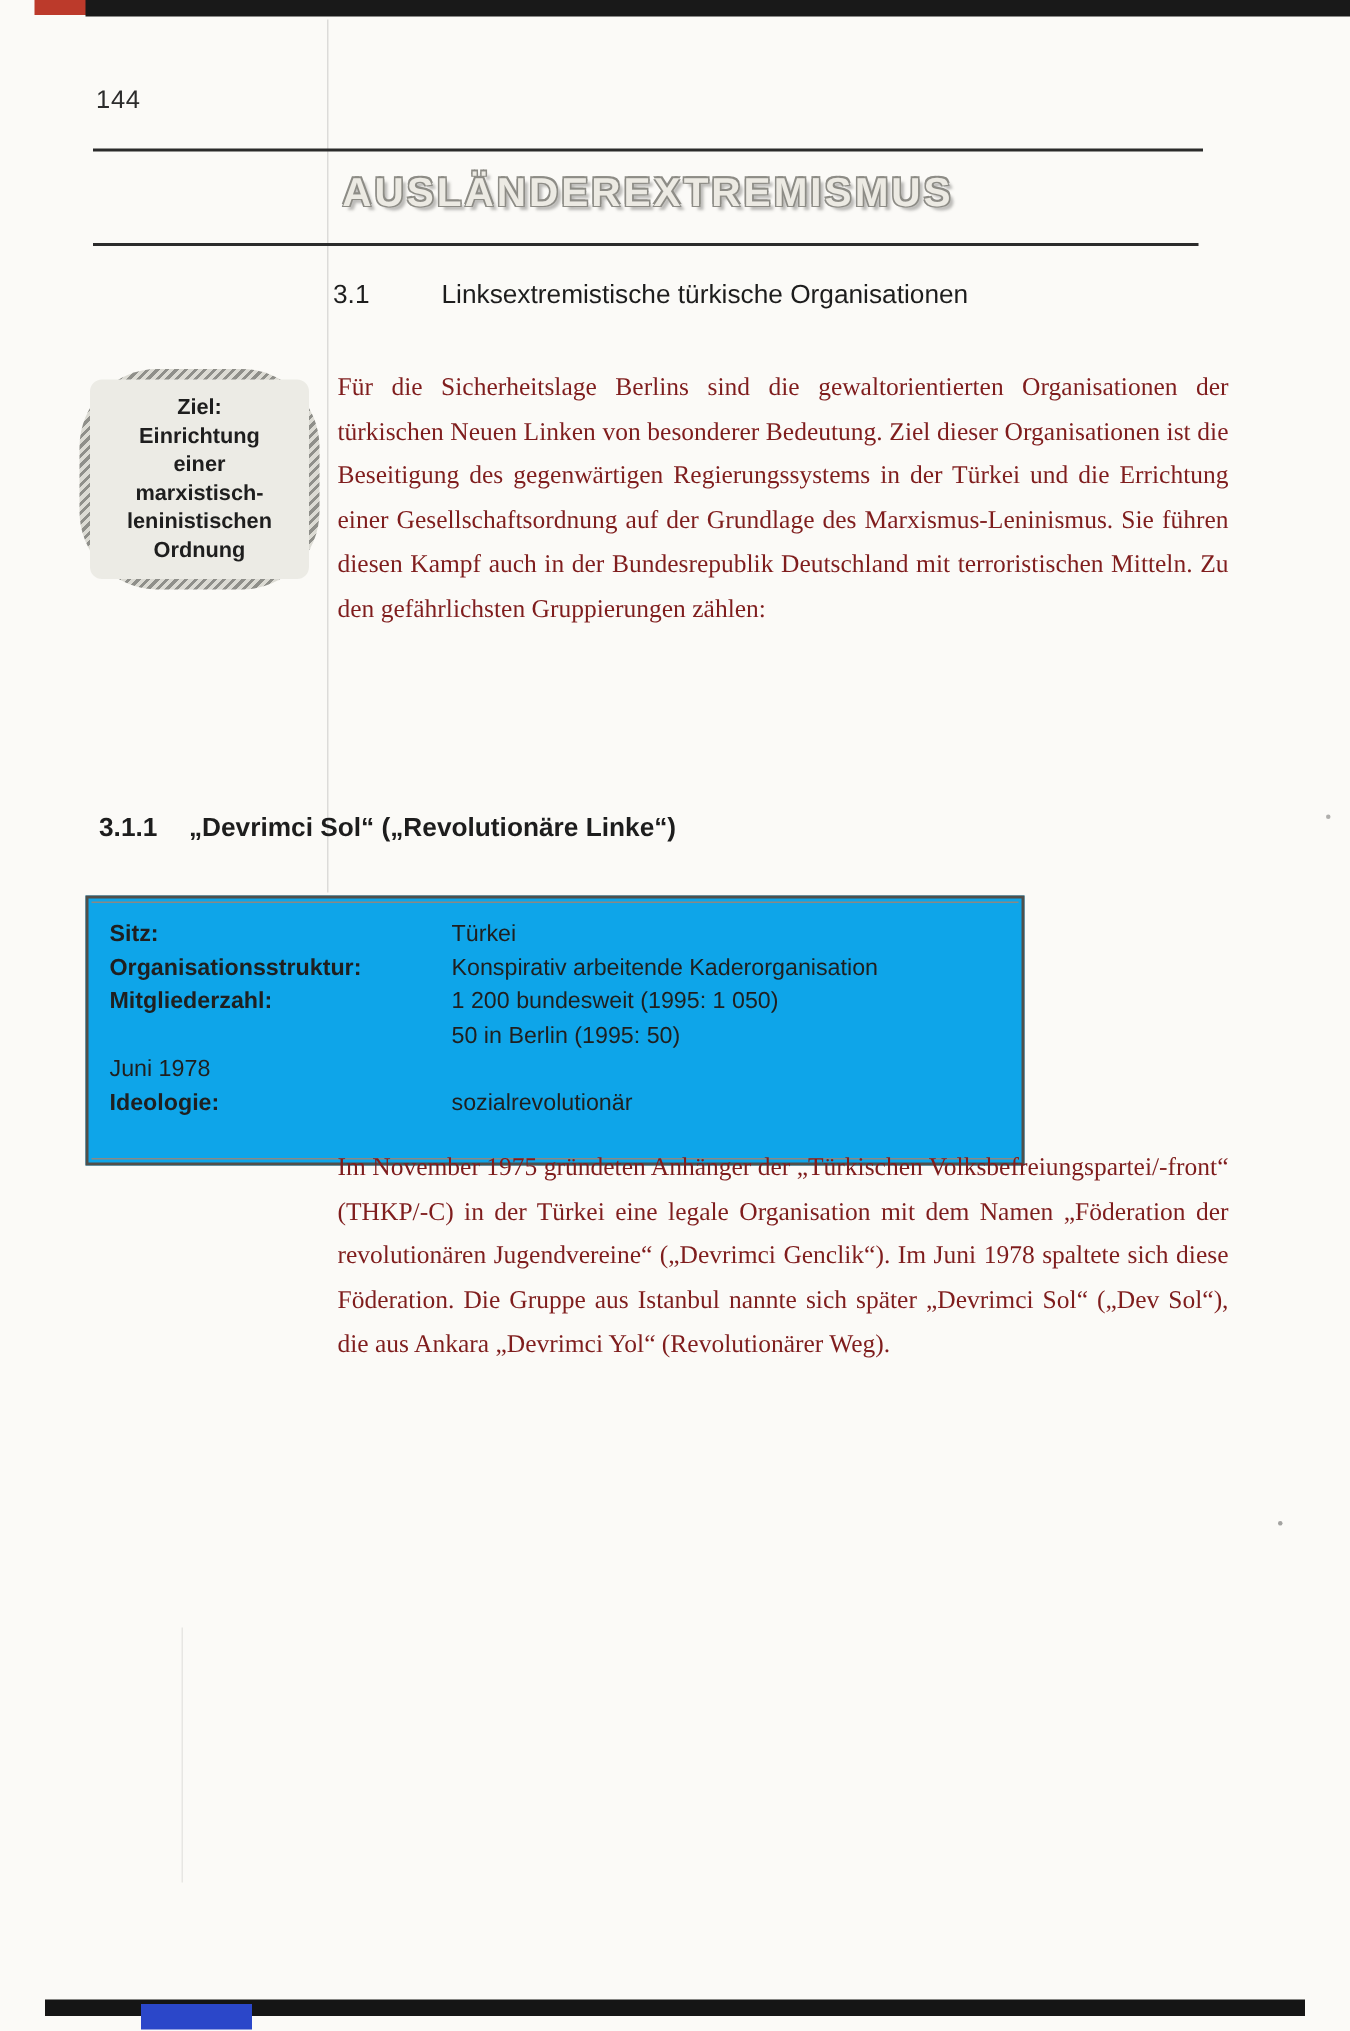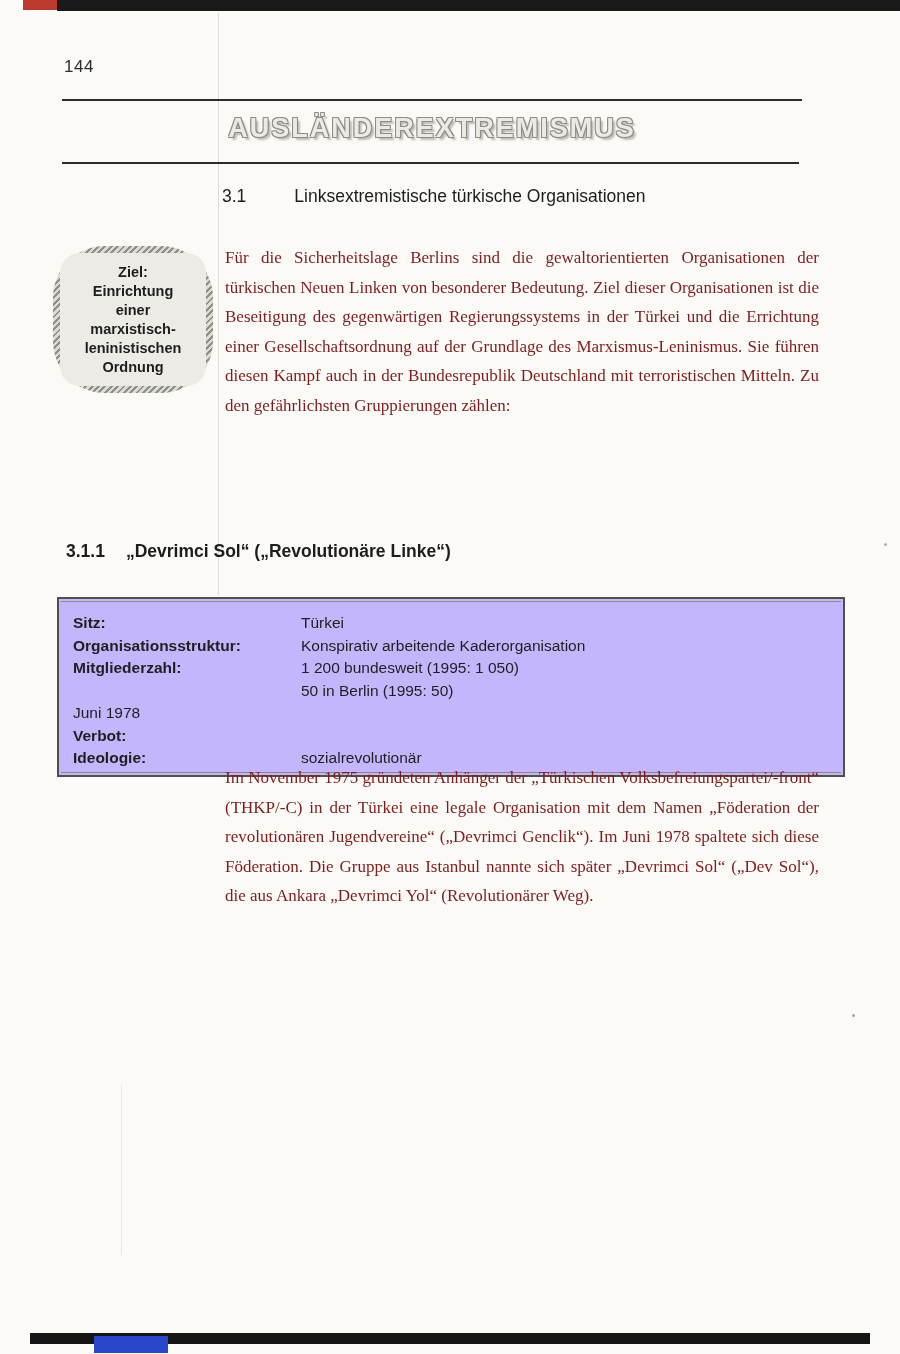--- a/index.html
+++ b/index.html
@@ -38,38 +38,38 @@
 
   .section-heading { position:absolute; top:186px; left:222px; font-size:17.5px; font-weight:normal; color:#1d1d1d; }
   .section-heading .sec-num { display:inline-block; margin-right:48px; }
 
   .margin-note-outer {
     position:absolute; top:246px; left:53px; width:160px; height:147px;
     border-radius:52px; box-sizing:border-box; padding:7px;
     background:repeating-linear-gradient(135deg, #8f8f8a 0 2px, #dcdbd4 2px 4.5px);
   }
   .margin-note-inner {
-    width:100%; height:100%; border-radius:20px; background:#ecebe5;
+    width:100%; height:100%; border-radius:8px; background:#ecebe5;
     display:flex; flex-direction:column; justify-content:center; text-align:center;
     font-weight:bold; font-size:14.5px; line-height:19px; color:#1e1e1e;
   }
 
   .para {
     position:absolute; left:225px; width:594px;
     font-size:17px; line-height:29.5px; text-align:justify; color:#7f1d1d;font-family:Liberation Serif, serif;
   }
   .para1 { top:243px; }
   .para2 { top:763px; }
 
   .subsection-heading { position:absolute; top:541px; left:66px; font-size:17.5px; font-weight:bold; color:#1d1d1d; }
   .subsection-heading .sec-num { display:inline-block; margin-right:21px; }
 
   .infobox {
-    position:absolute; top:597px; left:57px; width:788px; height:180px;
-    background:#c4b5fd; border:2px solid #504f4b; box-sizing:border-box;
+    position:absolute; top:597px; left:57px; width:626px; height:180px;
+    background:#0ea5e9; border:2px solid #504f4b; box-sizing:border-box;
   }
   .infobox-inner {
     position:absolute; top:2px; left:2px; right:2px; bottom:2px;
     border-top:1px solid #8a8984; border-bottom:1px solid #8a8984;
     padding:10px 0 0 12px; box-sizing:border-box;
   }
   .info-row { display:flex; font-size:15.5px; line-height:22.5px; color:#1f1f1f; }
   .info-label { width:228px; font-weight:bold; flex-shrink:0; }
   .info-value { flex:1; }
 </style>
@@ -130,21 +130,20 @@
         <span class="info-value">1 200 bundesweit (1995: 1 050)</span>
       </div>
       <div class="info-row">
         <span class="info-label"></span>
         <span class="info-value">50 in Berlin (1995: 50)</span>
       </div>
       <div class="info-row">
         <span class="info-value">Juni 1978</span>
       </div>
       <div class="info-row">
-        <span class="info-label">Verbot:</span>
       </div>
       <div class="info-row">
         <span class="info-label">Ideologie:</span>
         <span class="info-value">sozialrevolutionär</span>
       </div>
     </div>
   </div>
 
   <div class="para para2">Im November 1975 gründeten Anhänger der „Türkischen Volksbefreiungspartei/-front“ (THKP/-C) in der Türkei eine legale Organisation mit dem Namen „Föderation der revolutionären Jugendvereine“ („Devrimci Genclik“). Im Juni 1978 spaltete sich diese Föderation. Die Gruppe aus Istanbul nannte sich später „Devrimci Sol“ („Dev Sol“), die aus Ankara „Devrimci Yol“ (Revolutionärer Weg).</div>
 

